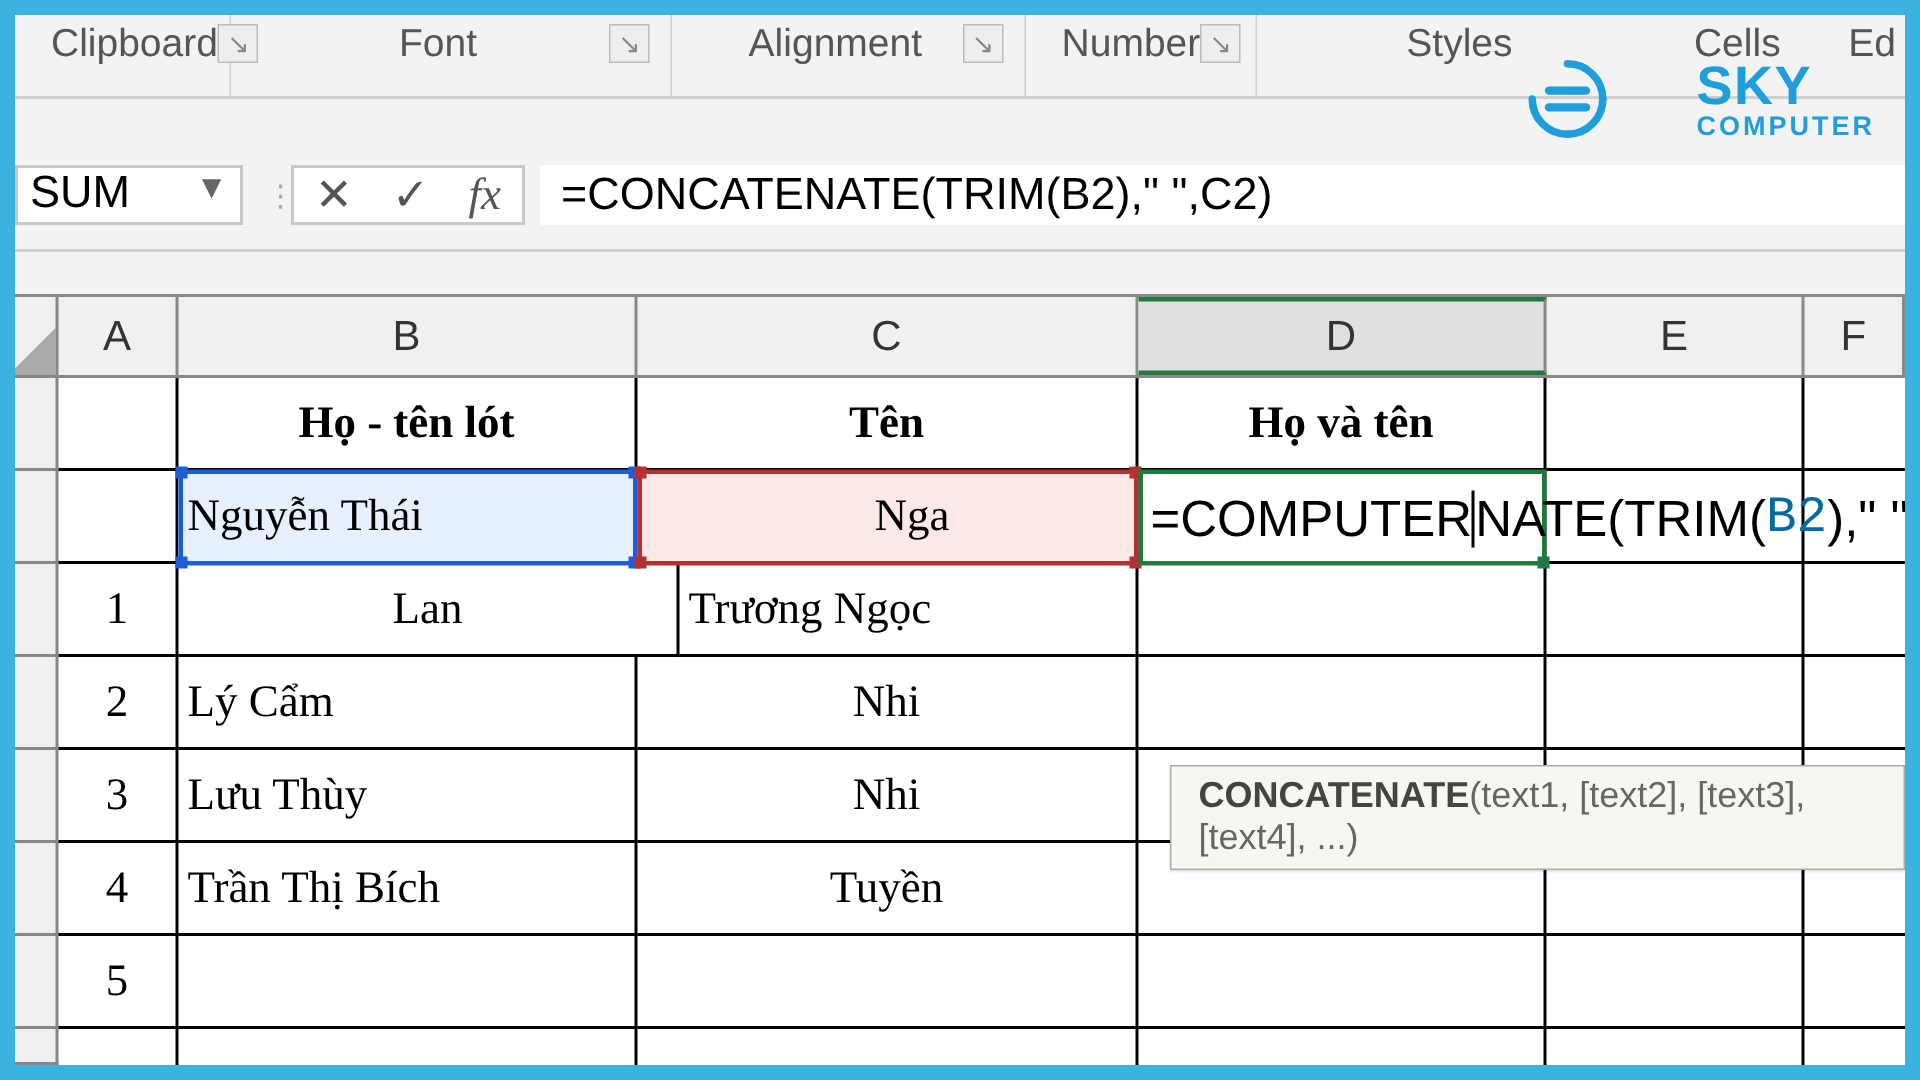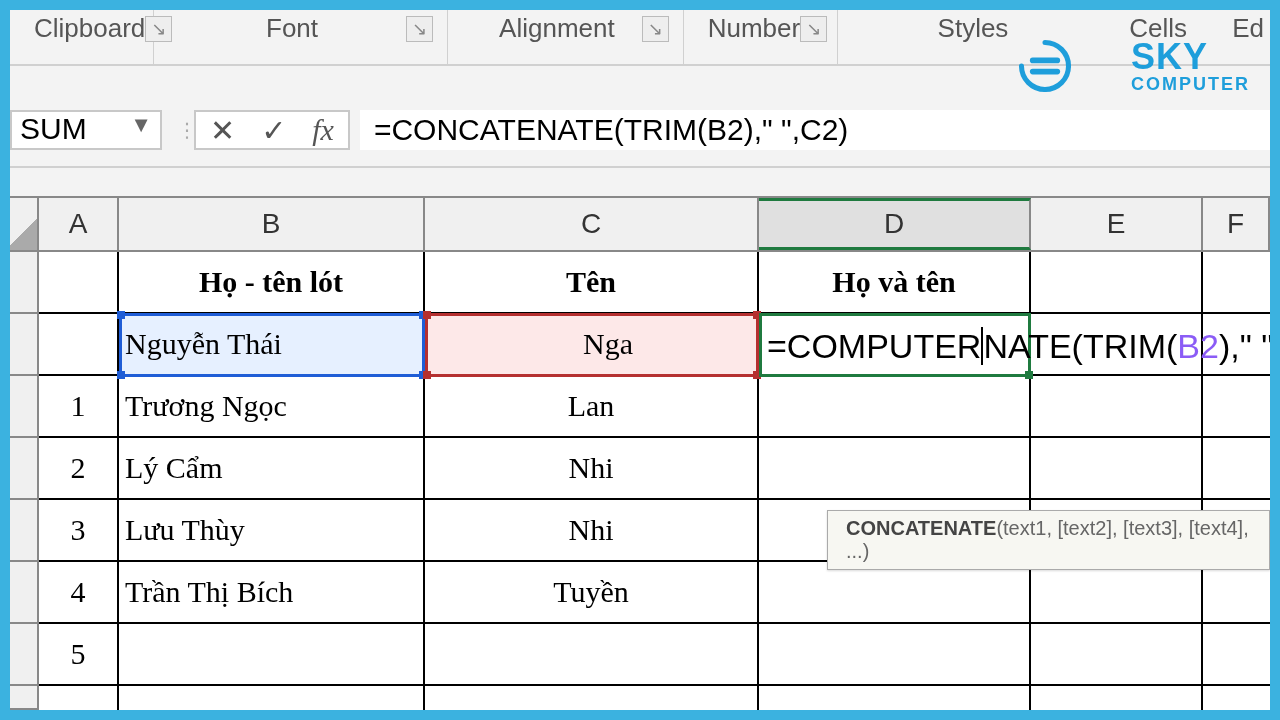--- a/index.html
+++ b/index.html
@@ -176,35 +176,34 @@
   
   .edit-cell {
     position: absolute;
     font-family: Arial, sans-serif;
     font-size: 34px;
     display: flex; align-items: center;
     background: transparent;
     padding-left: 4px;
     white-space: nowrap;
   }
-  .edit-cell .t-blue { color: #8b5cf6; }
+  .edit-cell .t-blue { color: #0369a1; font-family: Liberation Mono, monospace; }
   .edit-cell .t-red { color: #b53030; }
   .edit-cell .caret { display:inline-block; width:0; height: 38px; border-left: 2px solid #000; vertical-align: middle; }
 
   
   .func-tooltip {
     position: absolute;
     background: #f7f7f2;
     border: 1px solid #aaa;
     padding: 6px 18px;
     font-family: 'Segoe UI', Arial, sans-serif;
-    font-size: 20px;
+    font-size: 24px;
     color: #666;
     box-shadow: 0 1px 2px rgba(0,0,0,.15);
-    margin-left: 47px;
   }
   .func-tooltip b { color: #444; font-weight: 700; }
 
   .row.last { height: 24px; }
   .row.last .cell { border-bottom: none; }
 </style>
 </head>
 <body>
 
 <div class="logo">
@@ -302,22 +301,22 @@
       <div class="cell c-b ref-b2">Nguyễn   Thái</div>
       <div class="cell c-c ref-c2">Nga</div>
       <div class="cell c-d"></div>
       <div class="cell c-e"></div>
       <div class="cell c-f"></div>
     </div>
 
     <div class="row">
       <div class="rowhead"></div>
       <div class="cell c-a">1</div>
+      <div class="cell c-c">Lan</div>
       <div class="cell c-b">Trương   Ngọc</div>
-      <div class="cell c-c">Lan</div>
       <div class="cell c-d"></div>
       <div class="cell c-e"></div>
       <div class="cell c-f"></div>
     </div>
 
     <div class="row">
       <div class="rowhead"></div>
       <div class="cell c-a">2</div>
       <div class="cell c-b">Lý   Cẩm</div>
       <div class="cell c-c">Nhi</div>

